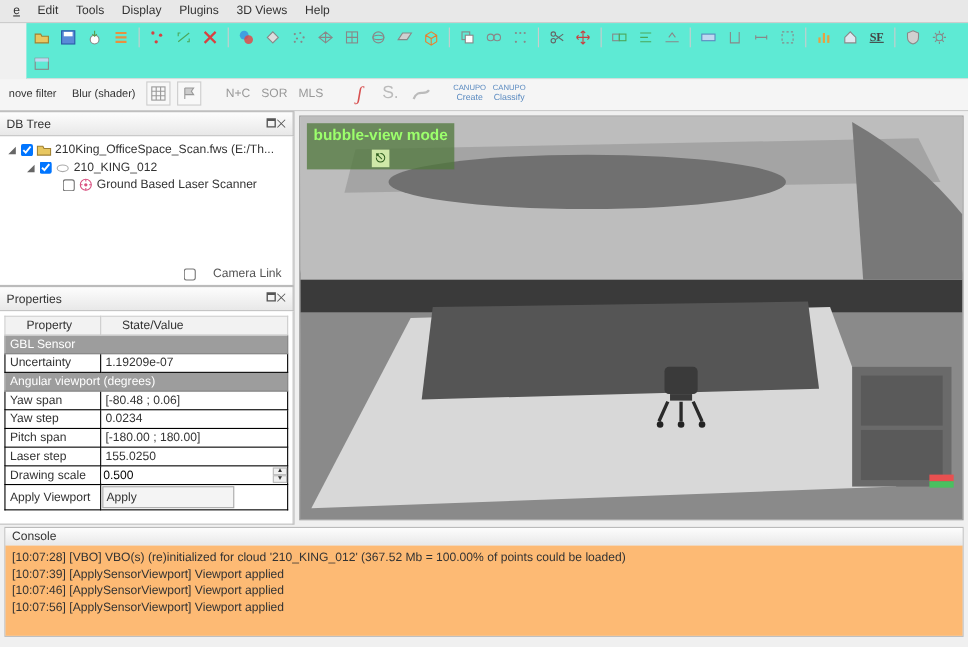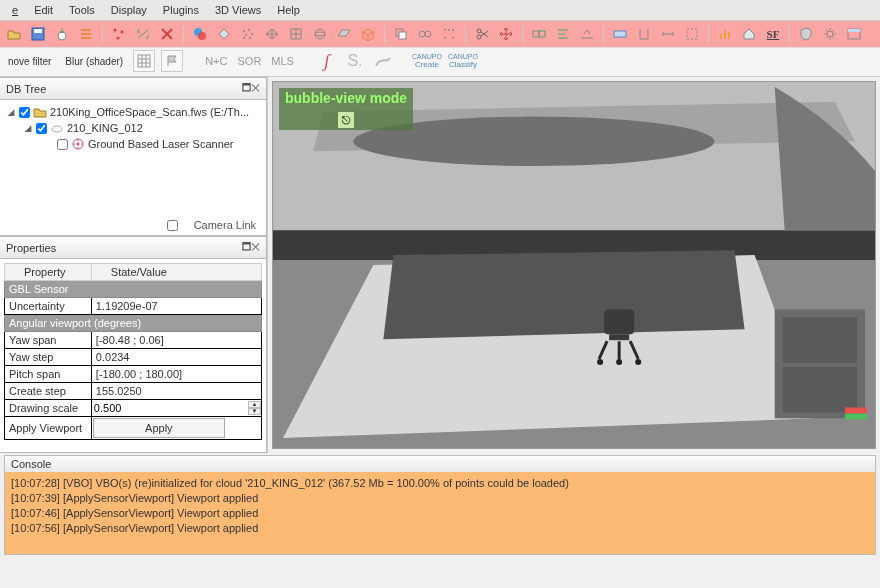--- a/index.html
+++ b/index.html
@@ -1,19 +1,19 @@
 <!DOCTYPE html>
 <html><head>
 <meta charset="utf-8">
 <style>
   * { box-sizing: border-box; margin: 0; padding: 0; font-family: "Segoe UI", Tahoma, sans-serif; }
   body { background: #f0f0f0; font-size: 11px; color: #333; width: 880px; height: 588px; overflow: hidden; }
   .menu-bar { background: #e8e8e8; display: flex; padding: 2px 4px; border-bottom: 1px solid #ccc; }
   .menu-bar span { padding: 2px 8px; cursor: default; }
-  .toolbar { background: #fca5a5; padding: 3px 4px; border-bottom: 1px solid #ddd; display: flex; gap: 4px; align-items: center; flex-wrap: wrap; }
+  .toolbar { background: #5eead4; padding: 3px 4px; border-bottom: 1px solid #ddd; display: flex; gap: 4px; align-items: center; flex-wrap: wrap; margin-left: 24px; }
   .toolbar .tbtn { width: 20px; height: 20px; display: inline-flex; align-items: center; justify-content: center; cursor: pointer; border-radius: 2px; }
   .toolbar .sep { width: 1px; height: 18px; background: #ccc; margin: 0 2px; }
   .toolbar2 { background: #f5f5f5; padding: 2px 4px 4px; border-bottom: 1px solid #ccc; display: flex; gap: 6px; align-items: center; }
   .tb2txt { font-size: 10px; padding: 1px 4px; cursor: pointer; }
   .tb2btn { width: 22px; height: 22px; border: 1px solid #ccc; background:#f8f8f8; display:inline-flex; align-items:center; justify-content:center; cursor:pointer; }
   .tb2label { font-size: 11px; color:#999; padding:1px 2px; cursor:pointer; }
   .main { display: flex; height: 376px; }
   .left-col { width: 268px; display: flex; flex-direction: column; border-right: 1px solid #ccc; }
   .panel-title { background: linear-gradient(#fdfdfd,#e8e8e8); border: 1px solid #bbb; border-left:none; padding: 2px 6px; font-size: 11px; display:flex; justify-content:space-between; align-items:center;}
   .panel-title .icon-x { color:#555; cursor:pointer; font-size:10px;}
@@ -26,21 +26,21 @@
   .camlink { position:absolute; bottom:4px; right:10px; display:flex; align-items:center; gap:16px; color:#555;}
   .props-body { border: 1px solid #bbb; border-left:none; border-top:none; flex:1; background:#fff; padding:4px; overflow:auto;}
   .props-body table { width:100%; border-collapse: collapse; }
   .props-body th { background:#f2f2f2; border:1px solid #ccc; padding:2px 19px; text-align:left; font-weight:normal;}
   .props-body td { border:1px solid #000000; padding:2px 4px; }
   .props-body .section td { background:#9d9d9d; color:#fff; border-color:#888;}
   .spin { display:flex; }
   .spin input { border:none; width:100%; font-size:11px; padding:1px 2px;}
   .spin .spinbtns { width:14px; display:flex; flex-direction:column; }
   .spin .spinbtns div { height:7px; border:1px solid #bbb; font-size:6px; text-align:center; line-height:5px; cursor:pointer; background:#f0f0f0;}
-  .apply-btn { border:1px solid #aaa; background:#f4f4f4; padding:3px; text-align:center; cursor:pointer; width:132px;}
+  .apply-btn { border:1px solid #aaa; background:#f4f4f4; padding:3px; cursor:pointer; width:120px;}
   .viewport { flex:1; position:relative; background: linear-gradient(180deg,#c8c8c8 0%, #9a9a9a 38%, #5c5c5c 39%, #888 55%, #707070 100%); margin:4px; border:1px solid #999; overflow:hidden;}
   .vp-badge { position:absolute; top:6px; left:6px; background:rgba(80,120,60,0.75); color:#9cff6c; font-size:14px; font-weight:bold; padding:2px 6px; display:flex; align-items:center; gap:6px;flex-direction:column;}
   .vp-exit { background:#cfe8a8; color:#2a5a1a; width:16px; height:16px; display:flex; align-items:center; justify-content:center; font-size:11px; font-weight:bold;}
   .console-wrap { margin:2px 4px; border:1px solid #bbb;}
   .console-title { background: linear-gradient(#fdfdfd,#e8e8e8); padding:2px 6px; font-size:11px;}
   .console-body { background:#fdba74; padding:4px 6px; height:82px; overflow:auto; font-size:11px; line-height:15px;}
   svg { display:block; }
   .sfbtn { font-family:serif; font-weight:bold; font-size:11px; text-decoration:underline; color:#444;}
 </style>
 </head>
@@ -370,21 +370,21 @@
             </tr>
         <tr>
               <td>Yaw step</td>
               <td>0.0234</td>
             </tr>
         <tr>
               <td>Pitch span</td>
               <td>[-180.00 ; 180.00]</td>
             </tr>
         <tr>
-              <td>Create step</td>
+              <td>Laser step</td>
               <td>155.0250</td>
             </tr>
         <tr>
           <td>Drawing scale</td>
           <td style="padding:0">
             <div class="spin">
               <input value="0.500" style="">
               <div class="spinbtns">
                     <div>▲</div>
                     <div>▼</div>

